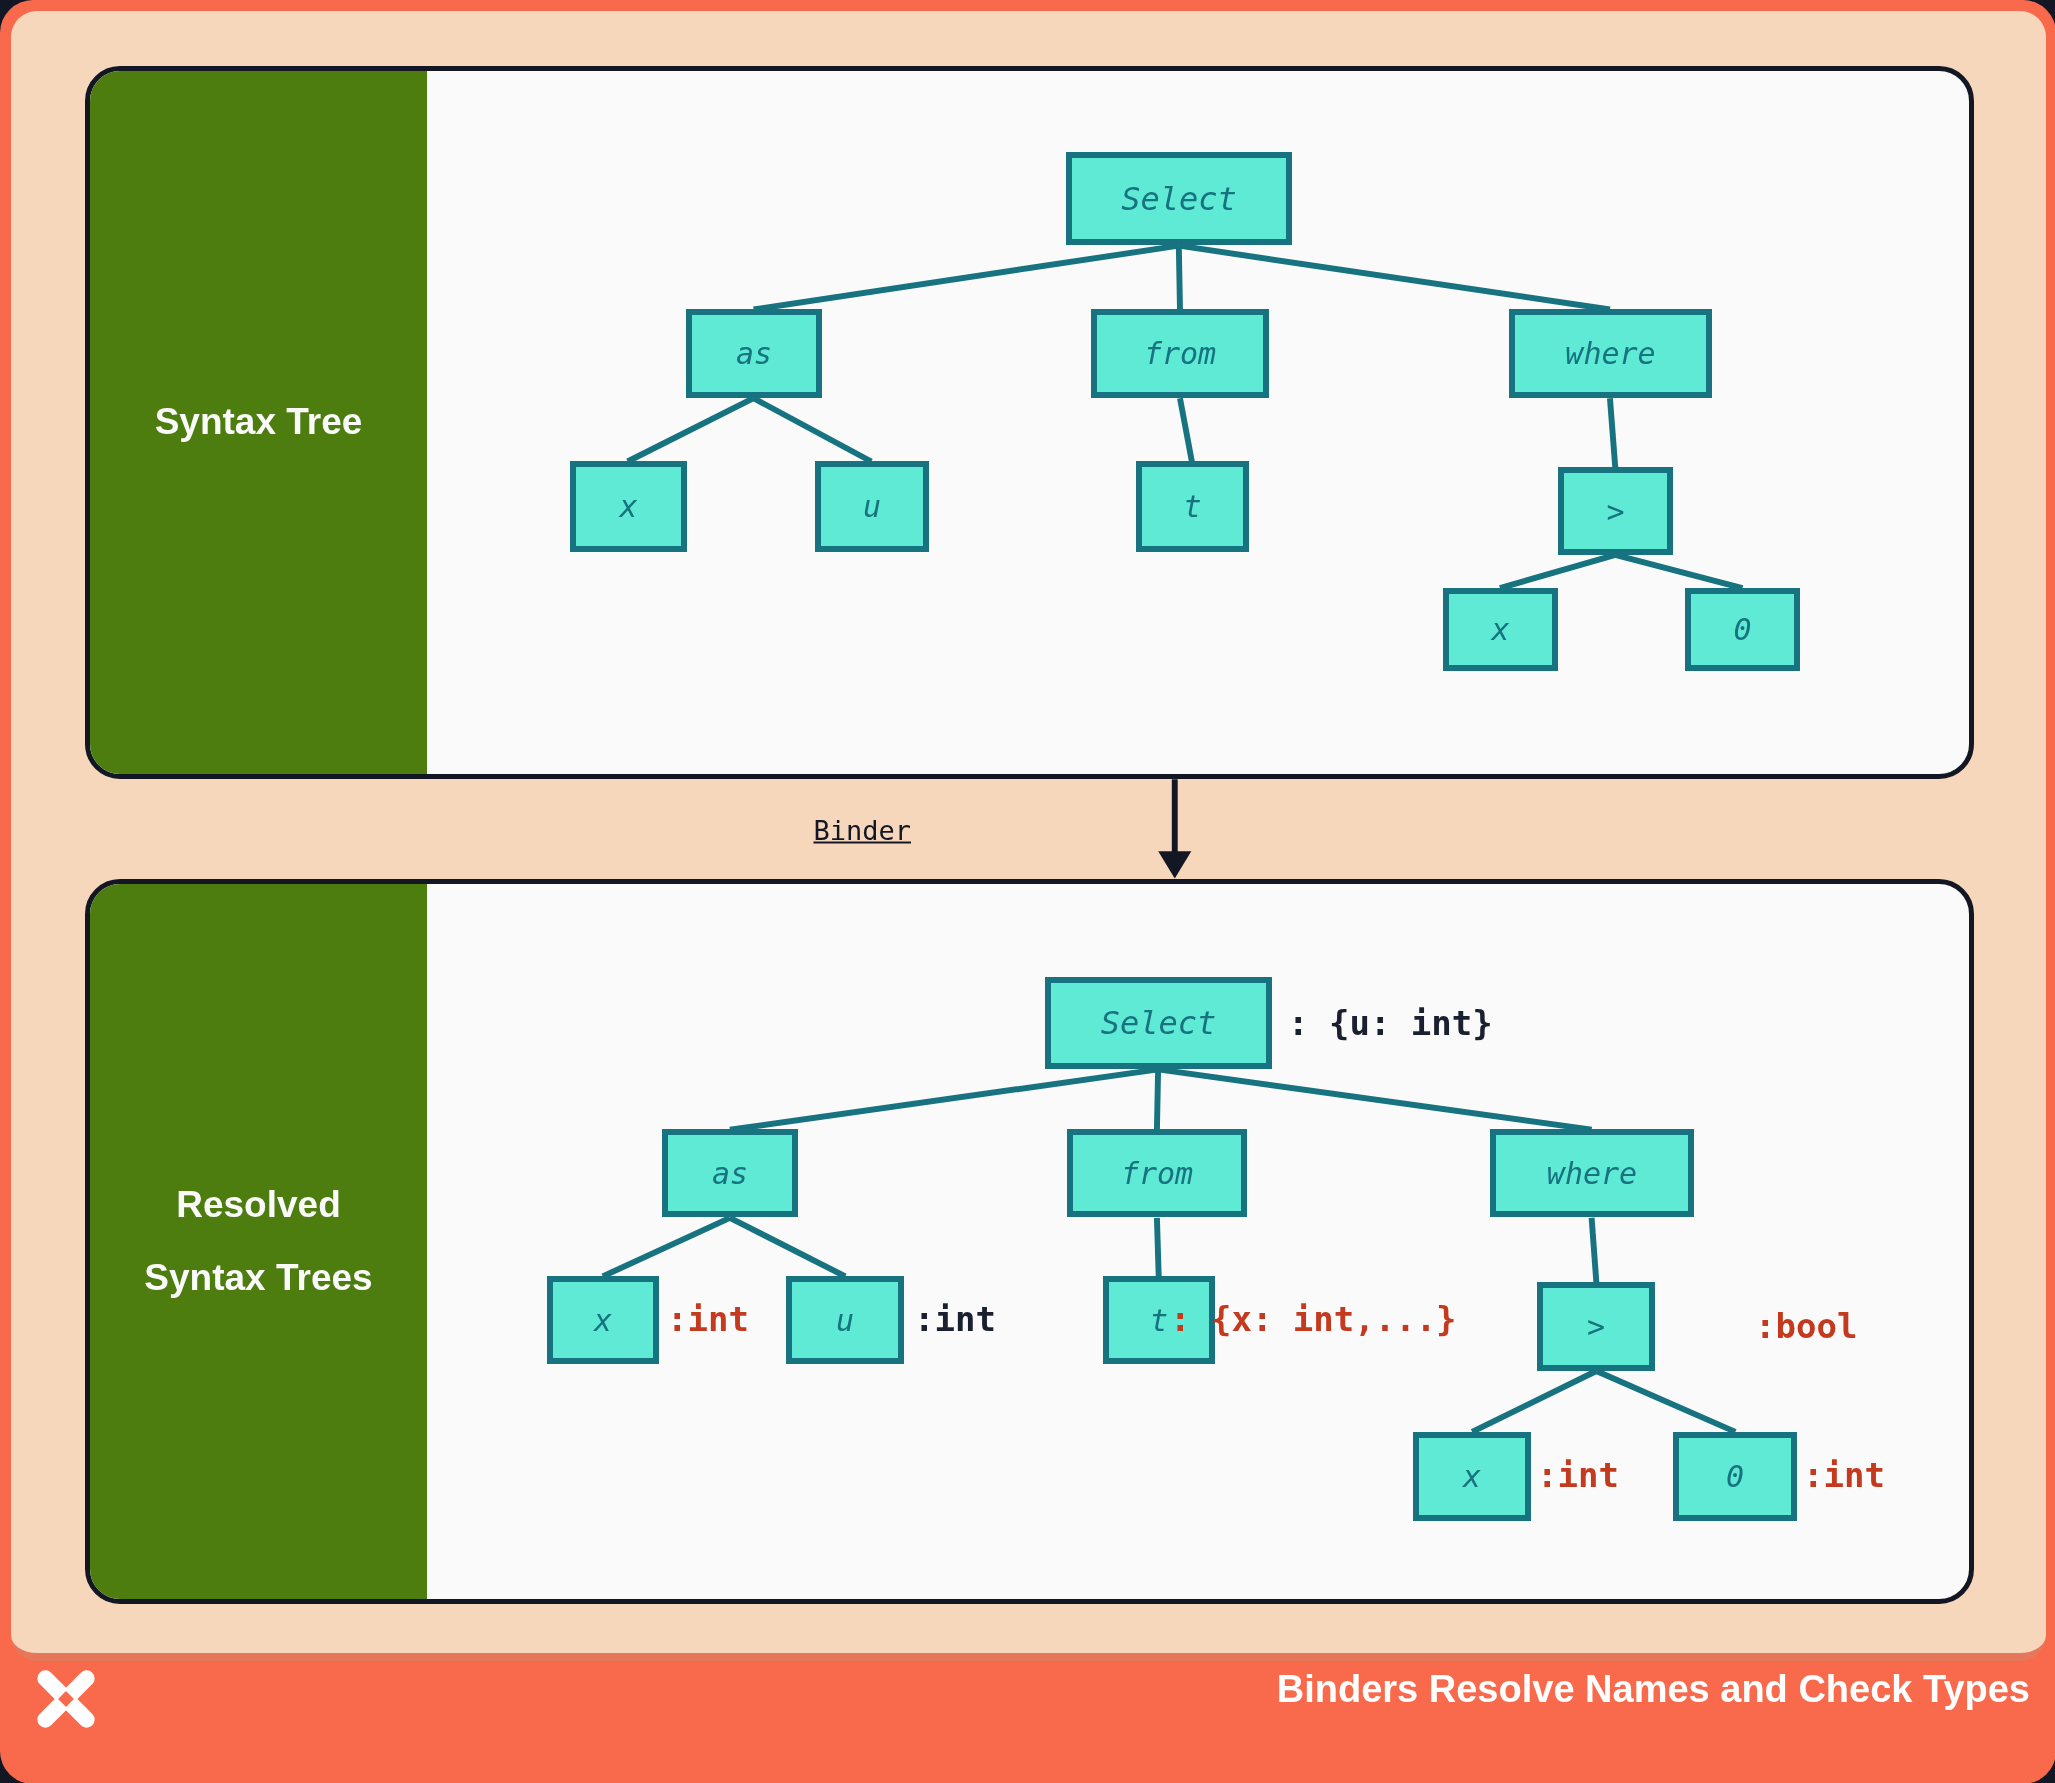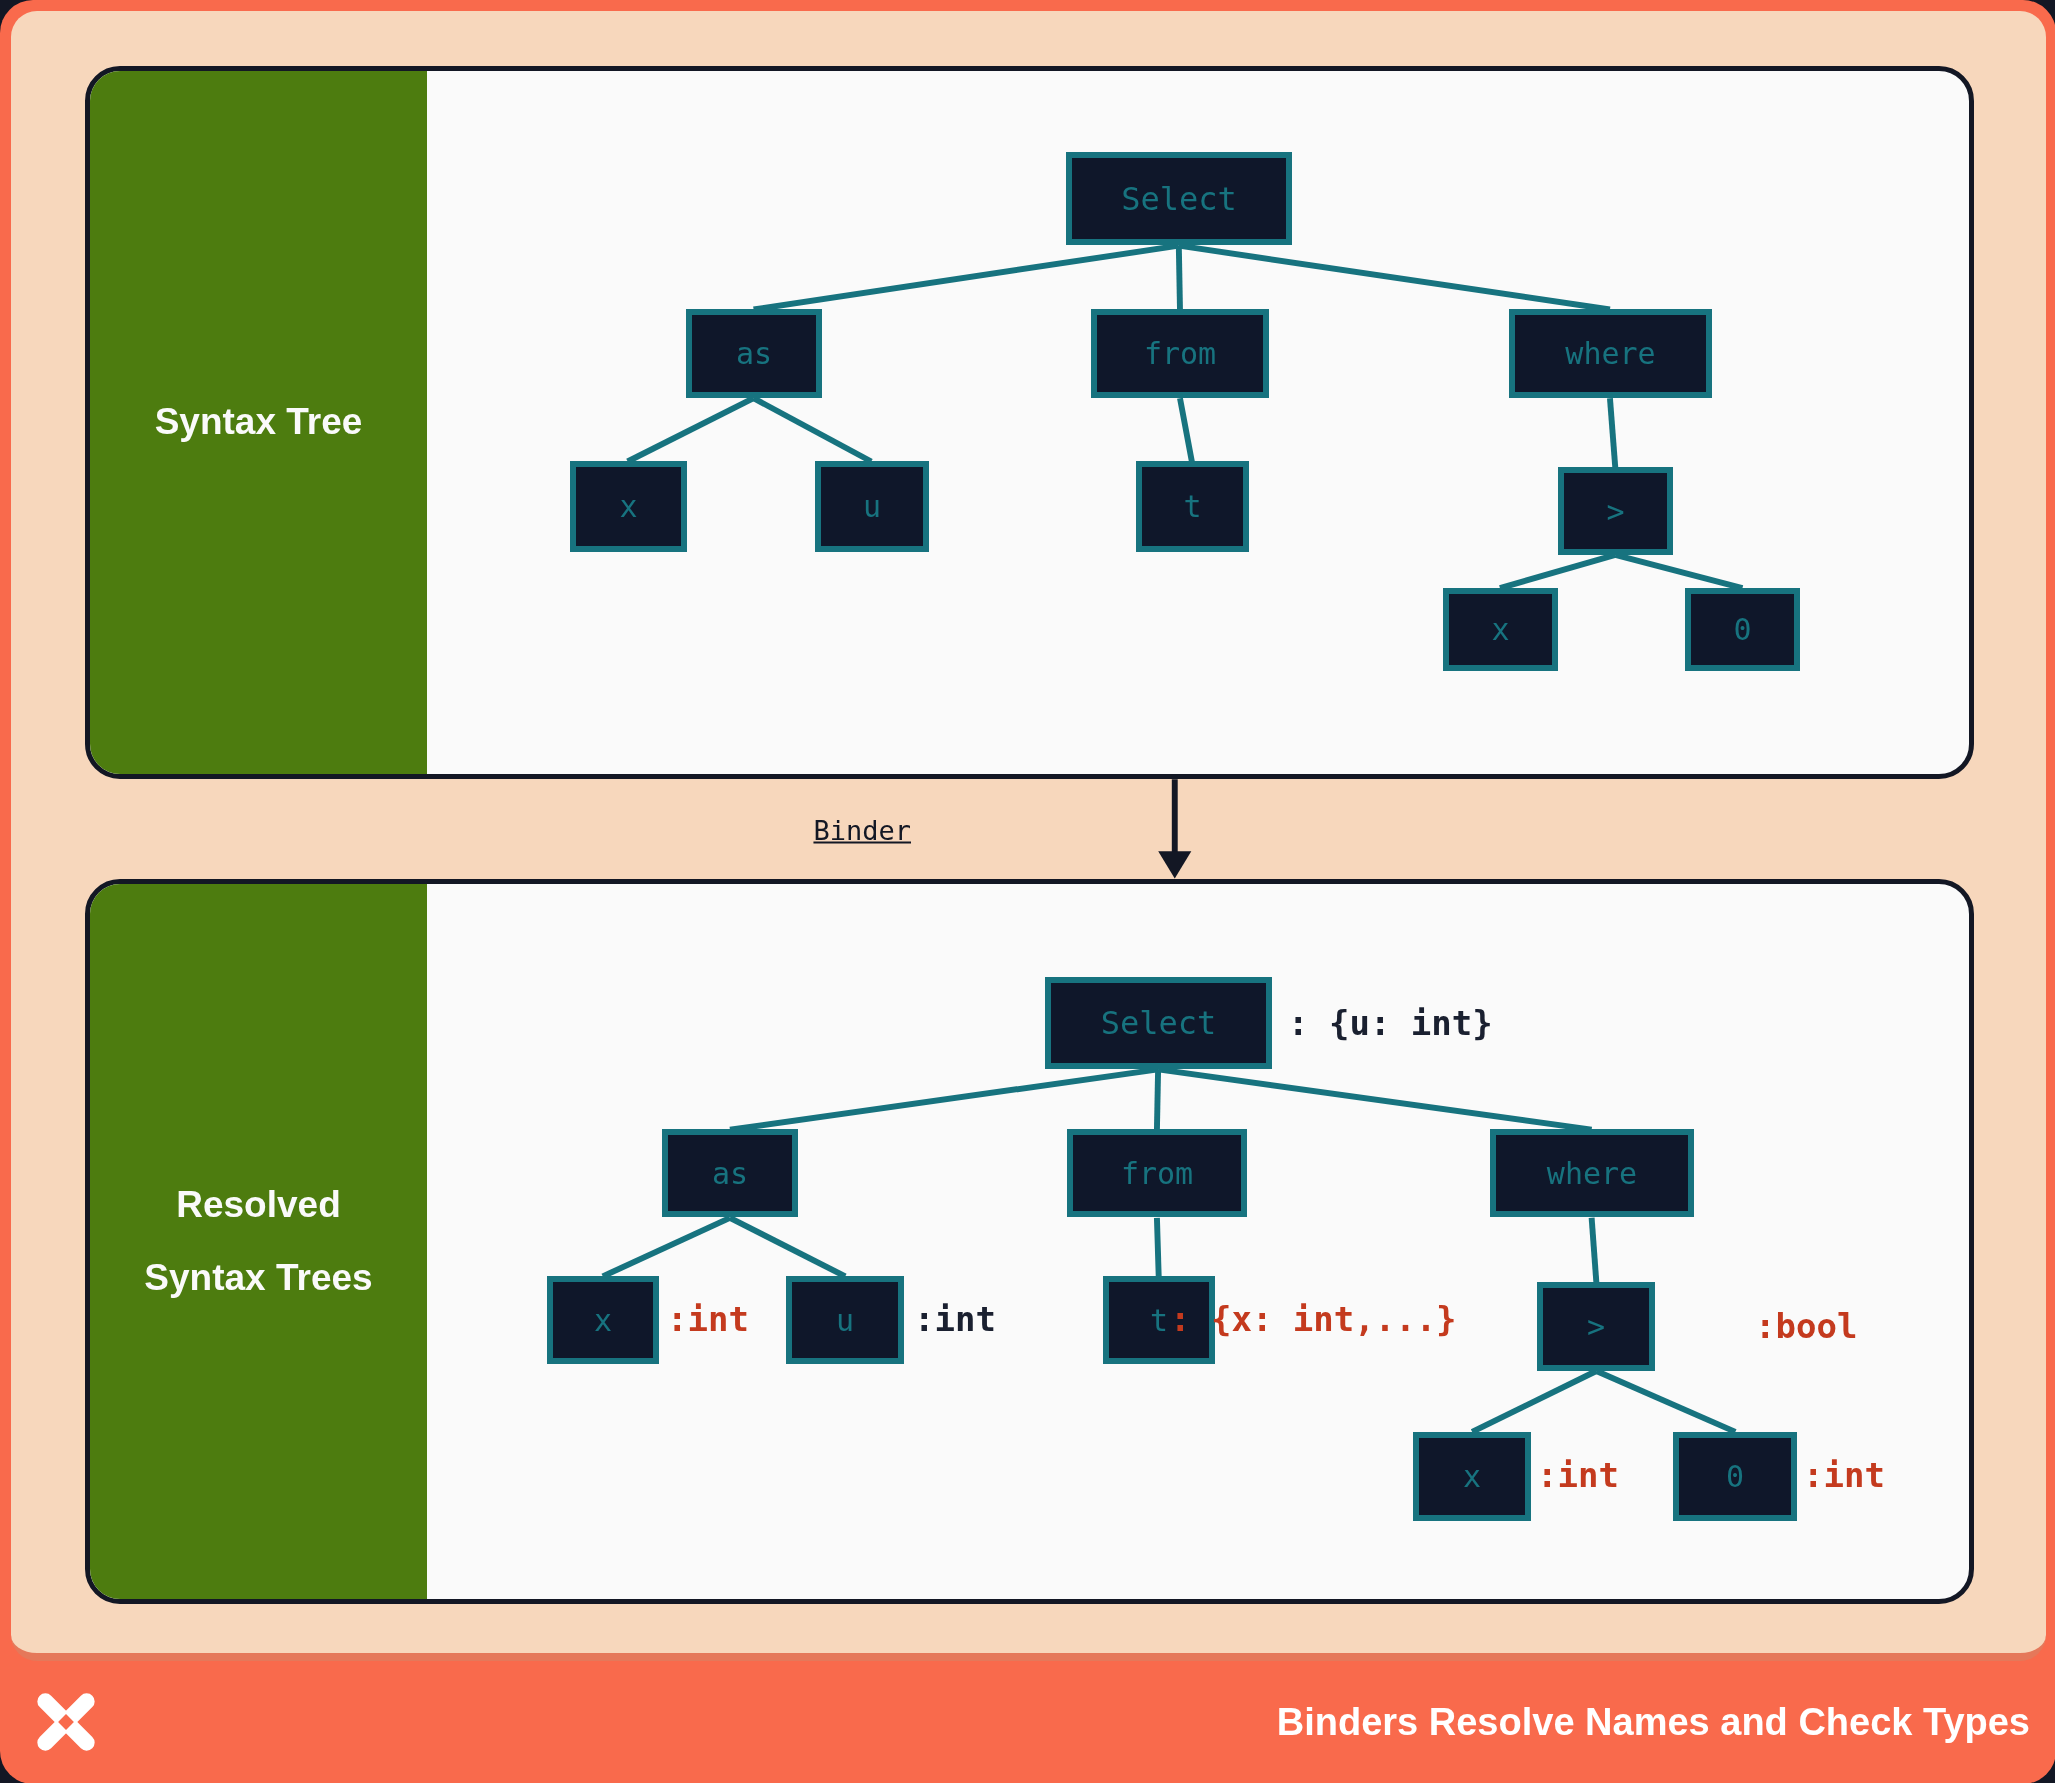--- a/index.html
+++ b/index.html
@@ -12,33 +12,33 @@
   .panel{position:absolute;left:85px;width:1889px;background:#fafafa;
          border:5.3px solid #131724;border-radius:35px;box-sizing:border-box;overflow:hidden;}
   .panel-top{top:66px;height:713px;}
   .panel-bottom{top:879px;height:725px;}
   .sidebar{position:absolute;left:0;top:0;bottom:0;width:337px;background:#4d7c0f;
            display:flex;align-items:center;justify-content:center;text-align:center;}
   .sidebar-label{color:#fafafa;font-weight:bold;font-size:37px;line-height:1.95;}
 
   .tree{position:absolute;left:0;top:0;width:100%;height:100%;}
   .edges{position:absolute;left:0;top:0;}
-  .node{position:absolute;box-sizing:border-box;border:6px solid #17737f;background:#0f172a;
+  .node{position:absolute;box-sizing:border-box;border:6px solid #17737f;background:#5eead4;
         display:flex;align-items:center;justify-content:center;
-        font-family:"DejaVu Sans Mono",monospace;font-size:30px;color:#17737f;}
+        font-family:"DejaVu Sans Mono",monospace;font-size:30px;color:#17737f;font-style:italic;}
   .ann{position:absolute;font-family:"DejaVu Sans Mono",monospace;font-weight:bold;
        font-size:34px;line-height:47px;white-space:nowrap;}
   .ann-red{color:#c43a1e;}
   .ann-navy{color:#1a2030;}
 
   .binder{position:absolute;left:946px;top:779px;width:532px;height:101px;}
   .binder-label{position:absolute;right:567px;top:50%;transform:translateY(-50%);
                 font-family:"DejaVu Sans Mono",monospace;font-size:27px;color:#131724;text-decoration:underline;}
   .footer{position:absolute;left:0;right:0;bottom:0;height:116px;
-          display:flex;align-items:center;justify-content:space-between;
+          display:flex;justify-content:space-between;
           padding:0 26px 8px 35px;box-sizing:border-box;}
   .footer-title{color:#ffffff;font-weight:bold;font-size:38px;white-space:nowrap;}
   .logo{width:62px;height:62px;}
 </style>
 </head>
 <body>
 
 <div class="canvas">
   <div class="card">
     <div class="peach"></div>

